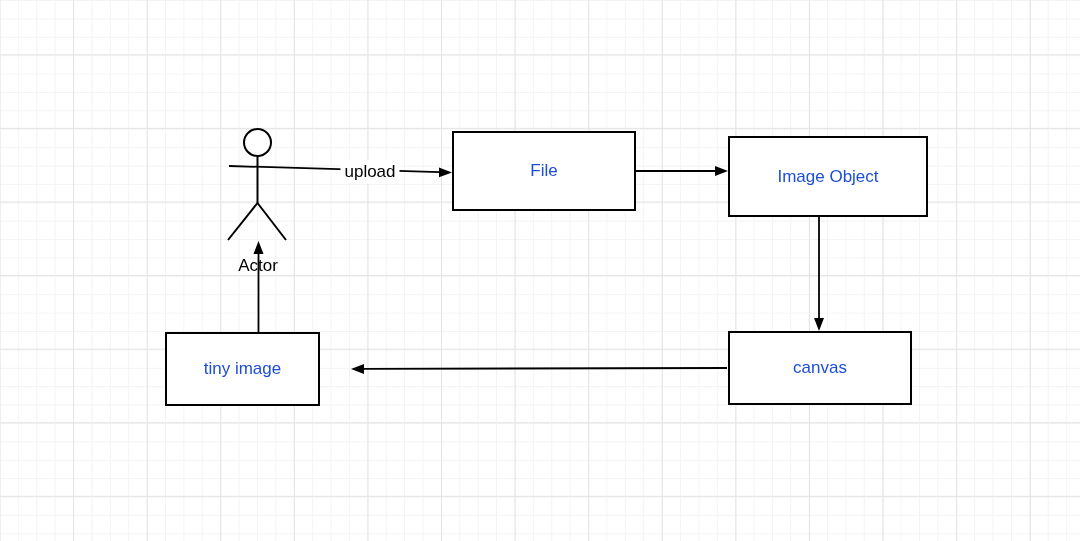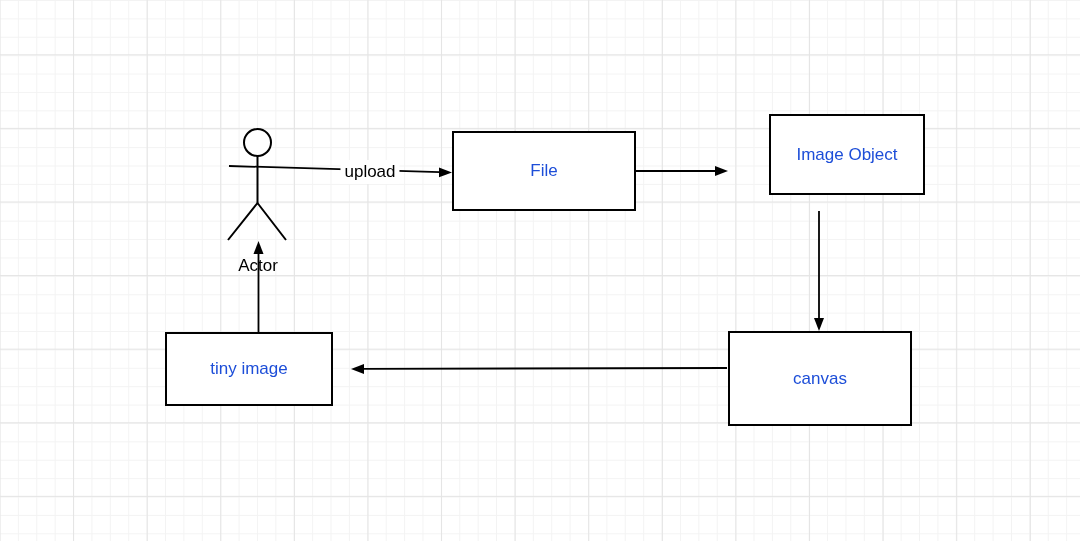--- a/index.html
+++ b/index.html
@@ -35,23 +35,23 @@
     border: 2px solid #000000;
     display: flex;
     align-items: center;
     justify-content: center;
     font-size: 17px;
     color: #1d4ed8;
     z-index: 2;
     white-space: nowrap;
   }
   .node-file        { left: 452px; top: 131px; width: 184px; height: 80px; }
-  .node-image-object{ left: 728px; top: 114px; width: 156px; height: 81px; margin-left: 41px; }
-  .node-canvas      { left: 728px; top: 331px; width: 184px; height: 95px; }
-  .node-tiny-image  { left: 165px; top: 332px; width: 168px; height: 74px; }
+  .node-image-object{ left: 728px; top: 136px; width: 200px; height: 81px; }
+  .node-canvas      { left: 728px; top: 331px; width: 184px; height: 74px; }
+  .node-tiny-image  { left: 165px; top: 332px; width: 155px; height: 74px; }
   .edge-label {
     position: absolute;
     transform: translate(-50%, -50%);
     font-size: 17px;
     color: #000000;
     white-space: nowrap;
     z-index: 3;
   }
   .edge-label.bg {
     background: #ffffff;

